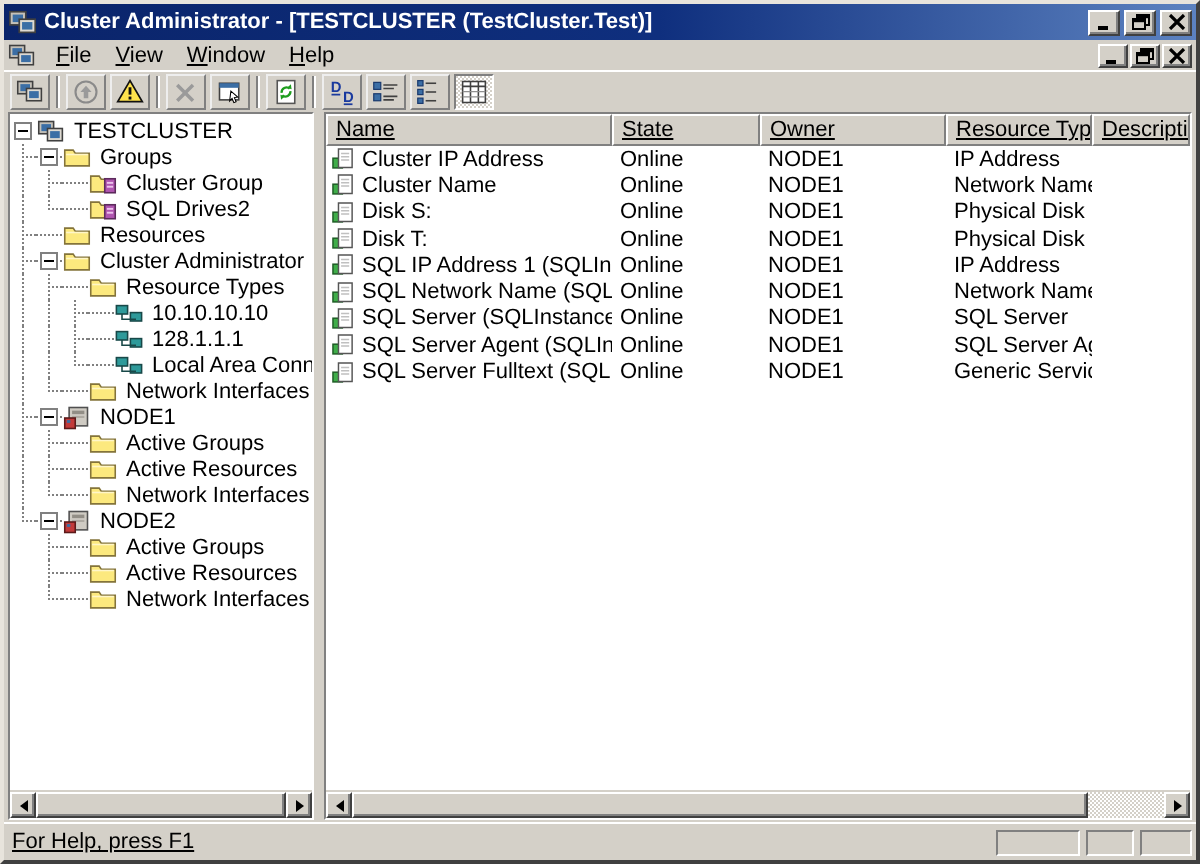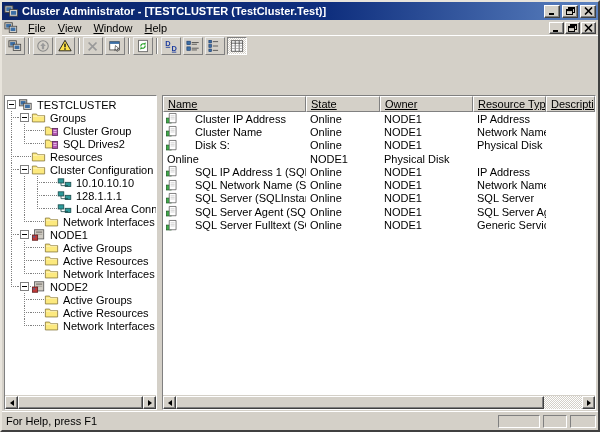--- a/index.html
+++ b/index.html
@@ -65,21 +65,21 @@
     background: repeating-conic-gradient(#ffffff 0% 25%, #d4d0c8 0% 50%) 0 0/2px 2px;
   }
   .tb-sep { width: 2px; height: 16px; margin: 0 2px;
     border-left: 1px solid #808080; border-right: 1px solid #fff; }
 
   
   .main { flex: 1; display: flex; padding: 1px 2px 1px 2px; overflow: hidden; }
   .pane {
     border: 1px solid; border-color: #808080 #fff #fff #808080;
     box-shadow: inset 1px 1px 0 #404040;
-    background: #fff; display: flex; flex-direction: column; overflow: hidden; margin-top: 39px;
+    background: #fff; display: flex; flex-direction: column; overflow: hidden;
   }
   .left-pane  { flex: 0 0 153px; }
   .splitter   { flex: 0 0 5px; background: #d4d0c8; cursor: col-resize; }
   .right-pane { flex: 1; }
 
   
   .tree { flex: 1; overflow: hidden; padding-top: 2px; background:#fff; }
   .tree-row { height: 13px; display: flex; align-items: center; white-space: nowrap; cursor: default; }
   .tcell { flex: 0 0 13px; width: 13px; height: 13px; position: relative; }
   .tcell .vline  { position: absolute; left: 6px; top: 0; bottom: 0; border-left: 1px dotted #808080; }
@@ -100,21 +100,21 @@
 
   
   .lv-header { flex: 0 0 15px; display: grid; background: #d4d0c8; text-decoration: underline; }
   .lv-hcell {
     border: 1px solid; border-color: #fff #808080 #808080 #fff;
     padding: 1px 4px; overflow: hidden; white-space: nowrap; background: #d4d0c8;
   }
   .lv-body { flex: 1; background: #fff; overflow: hidden; }
   .lv-row { display: grid; height: 13.3px; align-items: center; cursor: default; }
   .lv-cell { padding: 0 4px; overflow: hidden; white-space: nowrap; }
-  .lv-name { display: flex; align-items: center; gap: 16px; padding-left: 2px; }
+  .lv-name { display: flex; align-items: center; gap: 2px; padding-left: 2px; }
   .lv-name svg { width: 14px; height: 13px; flex: 0 0 auto; }
 
   
   .hscroll { flex: 0 0 13px; display: flex; background: repeating-conic-gradient(#ffffff 0% 25%, #d4d0c8 0% 50%) 0 0/2px 2px; border-top: 1px solid #d4d0c8; }
   .sb-btn {
     flex: 0 0 13px; height: 13px; background: #d4d0c8;
     border: 1px solid; border-color: #fff #404040 #404040 #fff;
     box-shadow: inset -1px -1px 0 #808080;
     display: flex; align-items: center; justify-content: center;
   }
@@ -127,21 +127,21 @@
   }
   .left-pane .sb-thumb { flex: 1; }
   .right-pane .sb-thumb { flex: 0 0 368px; }
   .sb-track-rest { flex: 1; }
 
   
   .status-bar {
     flex: 0 0 19px; background: #d4d0c8; display: flex; align-items: center;
     border-top: 1px solid #fff; padding: 2px 2px 2px 4px; gap: 3px;
   }
-  .status-text { flex: 1; }
+  .status-text { flex: 1; text-decoration: underline; }
   .status-cell {
     height: 13px; border: 1px solid; border-color: #808080 #fff #fff #808080;
   }
   .sc1 { flex: 0 0 42px; } .sc2 { flex: 0 0 24px; } .sc3 { flex: 0 0 26px; }
 </style>
 </head>
 <body>
 
 <div class="window">
 
@@ -381,21 +381,38 @@
               <span class="hline"></span>
             </span>
             <span class="tcell">
               <span class="hline" style="left:0"></span>
               <span class="expander"></span>
             </span>
             <span class="tree-icon"><svg viewBox="0 0 16 16">
                 <path d="M1 12.5 V3.5 h4.8 l1.2 1.8 H15 v7.2 z" fill="#fce97e" stroke="#84743a" stroke-width="0.9"></path>
                 <path d="M1.8 6 H14.2" stroke="#fff6c8" stroke-width="0.9"></path>
               </svg></span>
-            <span class="tree-label">Cluster Configuration</span>
+            <span class="tree-label">Cluster Administrator</span>
+          </div>
+          <div class="tree-row">
+            <span class="tcell">
+              <span class="vline"></span>
+            </span>
+            <span class="tcell">
+              <span class="vline"></span>
+              <span class="hline"></span>
+            </span>
+            <span class="tcell">
+              <span class="hline" style="left:0"></span>
+            </span>
+            <span class="tree-icon"><svg viewBox="0 0 16 16">
+                <path d="M1 12.5 V3.5 h4.8 l1.2 1.8 H15 v7.2 z" fill="#fce97e" stroke="#84743a" stroke-width="0.9"></path>
+                <path d="M1.8 6 H14.2" stroke="#fff6c8" stroke-width="0.9"></path>
+              </svg></span>
+            <span class="tree-label">Resource Types</span>
           </div>
           <div class="tree-row">
             <span class="tcell">
               <span class="vline"></span>
             </span>
             <span class="tcell">
               <span class="vline"></span>
             </span>
             <span class="tcell">
               <span class="vline"></span>
@@ -661,20 +678,28 @@
                 <path d="M6.2 4.6 h5 M6.2 6.6 h5 M6.2 8.6 h5" stroke="#c0c0c0" stroke-width="0.8"></path>
               </svg>
               <span>Disk S:</span>
             </span>
             <span class="lv-cell">Online</span>
             <span class="lv-cell">NODE1</span>
             <span class="lv-cell">Physical Disk</span>
             <span class="lv-cell"></span>
           </div>
           <div class="lv-row" style="grid-template-columns: 143px 74px 93px 73px minmax(40px, 1fr);">
+            <span class="lv-cell lv-name">
+              <svg viewBox="0 0 16 16">
+                <rect x="1.2" y="7.5" width="5.8" height="6" fill="#3fae49" stroke="#1d5c24" stroke-width="0.9"></rect>
+                <path d="M4.6 1.8 h8.4 v11.4 h-8.4 z" fill="#fff" stroke="#555" stroke-width="0.9"></path>
+                <path d="M6.2 4.6 h5 M6.2 6.6 h5 M6.2 8.6 h5" stroke="#c0c0c0" stroke-width="0.8"></path>
+              </svg>
+              <span>Disk T:</span>
+            </span>
             <span class="lv-cell">Online</span>
             <span class="lv-cell">NODE1</span>
             <span class="lv-cell">Physical Disk</span>
             <span class="lv-cell"></span>
           </div>
           <div class="lv-row" style="grid-template-columns: 143px 74px 93px 73px minmax(40px, 1fr);">
             <span class="lv-cell lv-name">
               <svg viewBox="0 0 16 16">
                 <rect x="1.2" y="7.5" width="5.8" height="6" fill="#3fae49" stroke="#1d5c24" stroke-width="0.9"></rect>
                 <path d="M4.6 1.8 h8.4 v11.4 h-8.4 z" fill="#fff" stroke="#555" stroke-width="0.9"></path>

